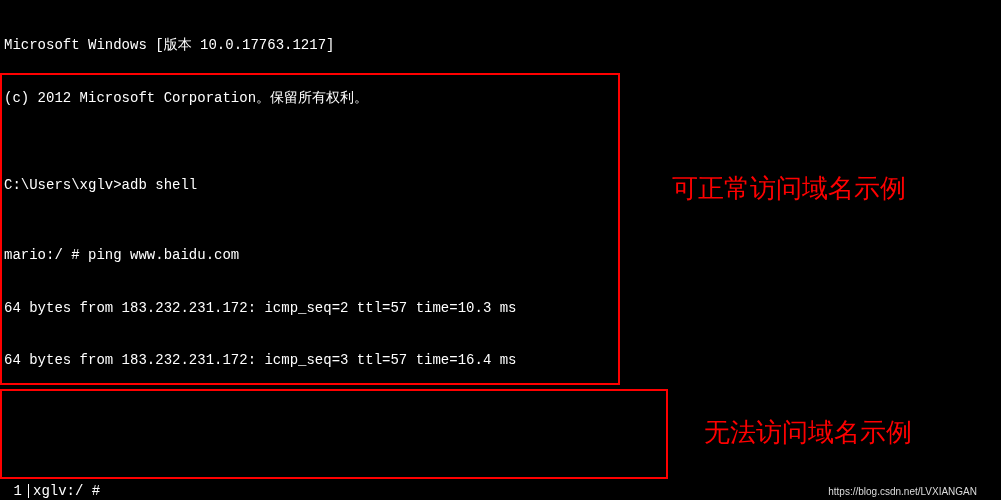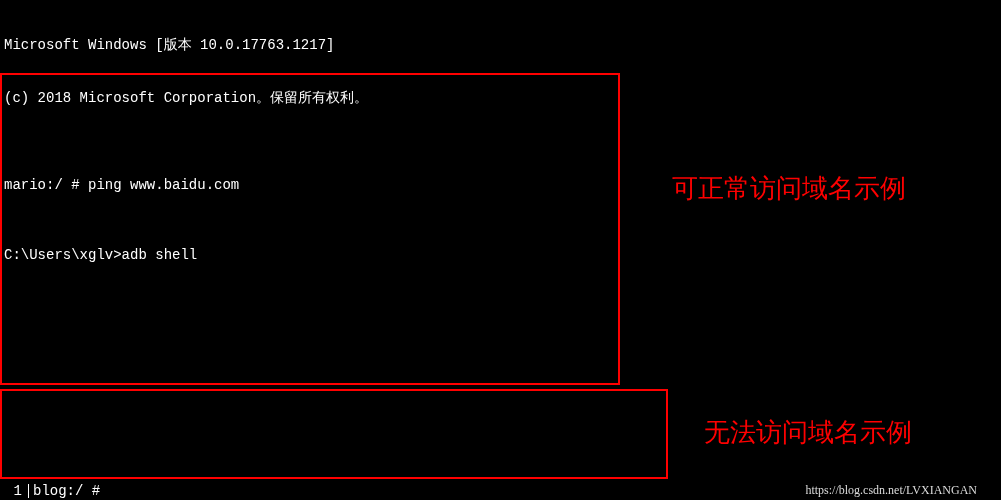--- a/index.html
+++ b/index.html
@@ -1,37 +1,39 @@
 <!DOCTYPE html>
 <html><head>
 <meta charset="utf-8">
 <style>
   html,body{margin:0;padding:0;background:#000;color:#fff;font-family:"NSimSun","SimSun","Courier New",monospace;font-size:14px;line-height:1.25;overflow:hidden}
   .screen{position:relative;width:981px;height:500px}
   .term{position:absolute;left:0;top:0;padding:2px 4px;white-space:pre}
   .line{display:block}
   .box{position:absolute;border:2px solid #f00;box-sizing:border-box}
   .annotation{position:absolute;color:#f00;font-size:26px;font-family:"Microsoft YaHei","SimHei",sans-serif}
-  .watermark{position:absolute;right:4px;bottom:2px;color:#dcdcdc;font-size:12px;font-family:Liberation Serif, serif}
+  .watermark{position:absolute;right:4px;bottom:2px;color:#dcdcdc;font-size:10px;font-family:Liberation Sans, sans-serif}
   .prompt-row{position:absolute;left:0;bottom:0;width:100%;color:#fff;padding-left:4px}
   .prompt-row .n{display:inline-block;width:18px;text-align:right;margin-right:2px}
   .prompt-row .bar{display:inline-block;width:1px;height:14px;background:#fff;vertical-align:middle;margin:0 4px}
 </style>
 </head>
 <body>
 
 <div class="screen">
 
   <div class="term">
     <span class="line">Microsoft Windows [版本 10.0.17763.1217]</span>
-    <span class="line">(c) 2018 Microsoft Corporation。保留所有权利。</span>
+    <span class="line">(c) 2012 Microsoft Corporation。保留所有权利。</span>
     <span class="line"></span>
+    <span class="line">C:\Users\xglv&gt;adb shell</span>
+
     <span class="line">mario:/ # ping www.baidu.com</span>
-
-    <span class="line">C:\Users\xglv&gt;adb shell</span>
+    <span class="line">64 bytes from 183.232.231.172: icmp_seq=2 ttl=57 time=10.3 ms</span>
+    <span class="line">64 bytes from 183.232.231.172: icmp_seq=3 ttl=57 time=16.4 ms</span>
     
     
     
     
     
     
     
     
     
     
@@ -47,16 +49,16 @@
 
   <div class="box" id="box-ok" style="left: 0px; top: 73px; width: 620px; height: 312px;"></div>
   <div class="box" id="box-fail" style="left: 0px; top: 389px; width: 668px; height: 90px;"></div>
 
   <div class="annotation" id="ann-ok" style="left: 672px; top: 172px;">可正常访问域名示例</div>
   <div class="annotation" id="ann-fail" style="left: 704px; top: 416px;">无法访问域名示例</div>
 
   <div class="watermark">https://blog.csdn.net/LVXIANGAN</div>
 
   <div class="prompt-row">
-    <span class="n">1</span><span class="bar"></span><span>blog:/ #</span>
+    <span class="n">1</span><span class="bar"></span><span>xglv:/ #</span>
   </div>
 
 </div>
 
 </body></html>

